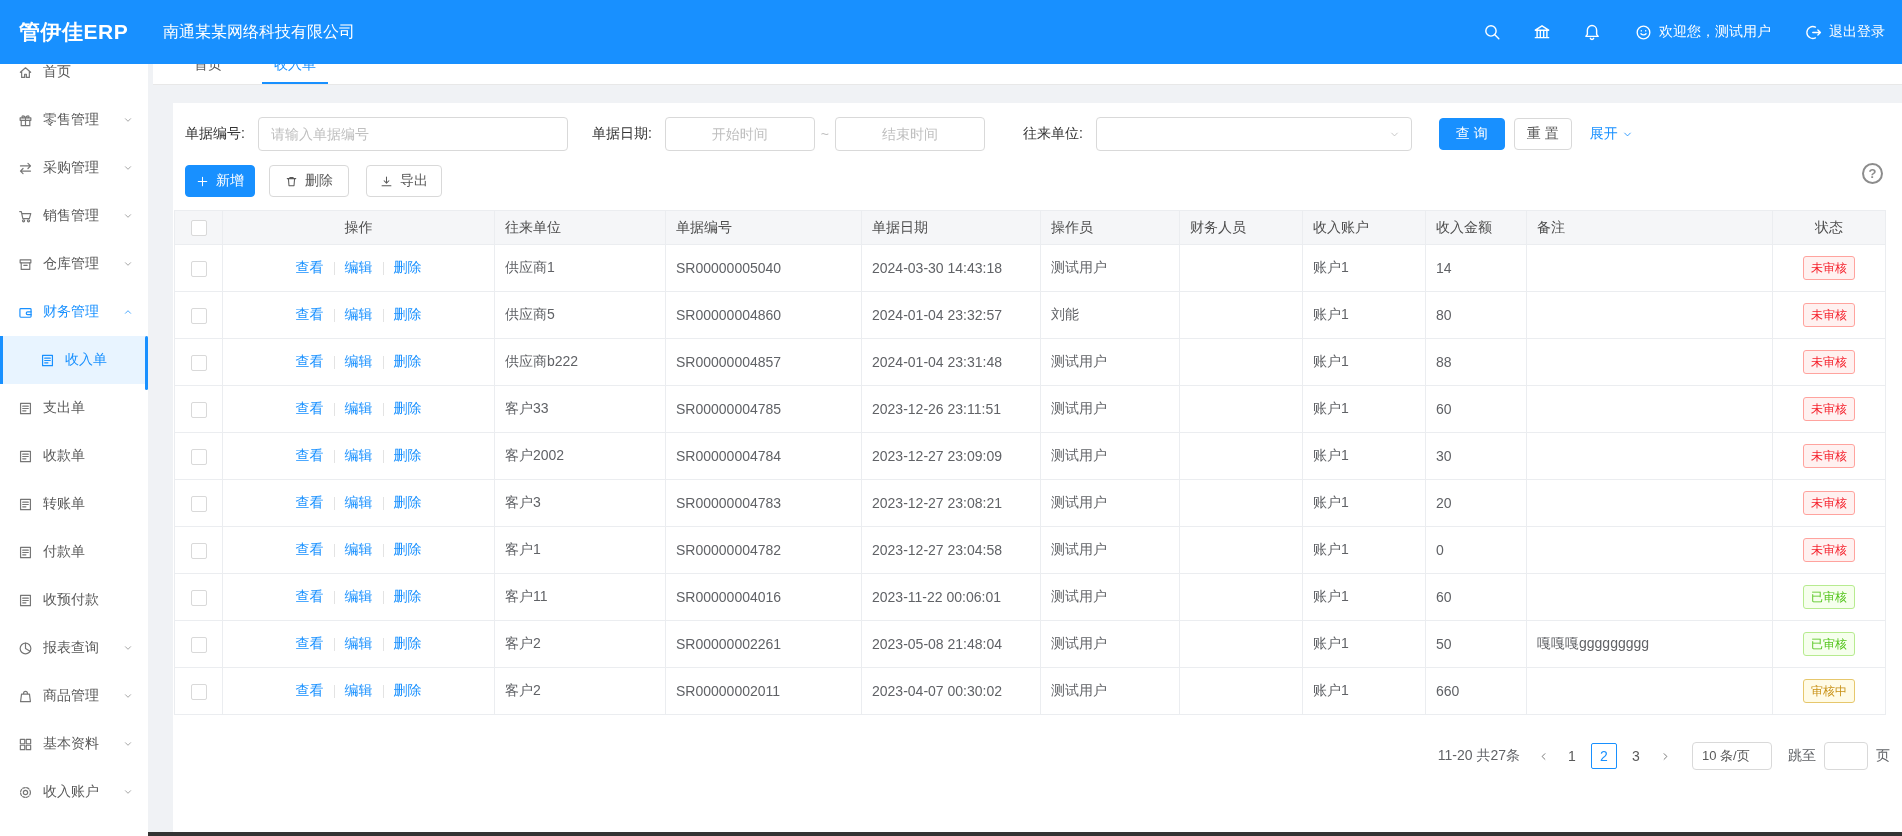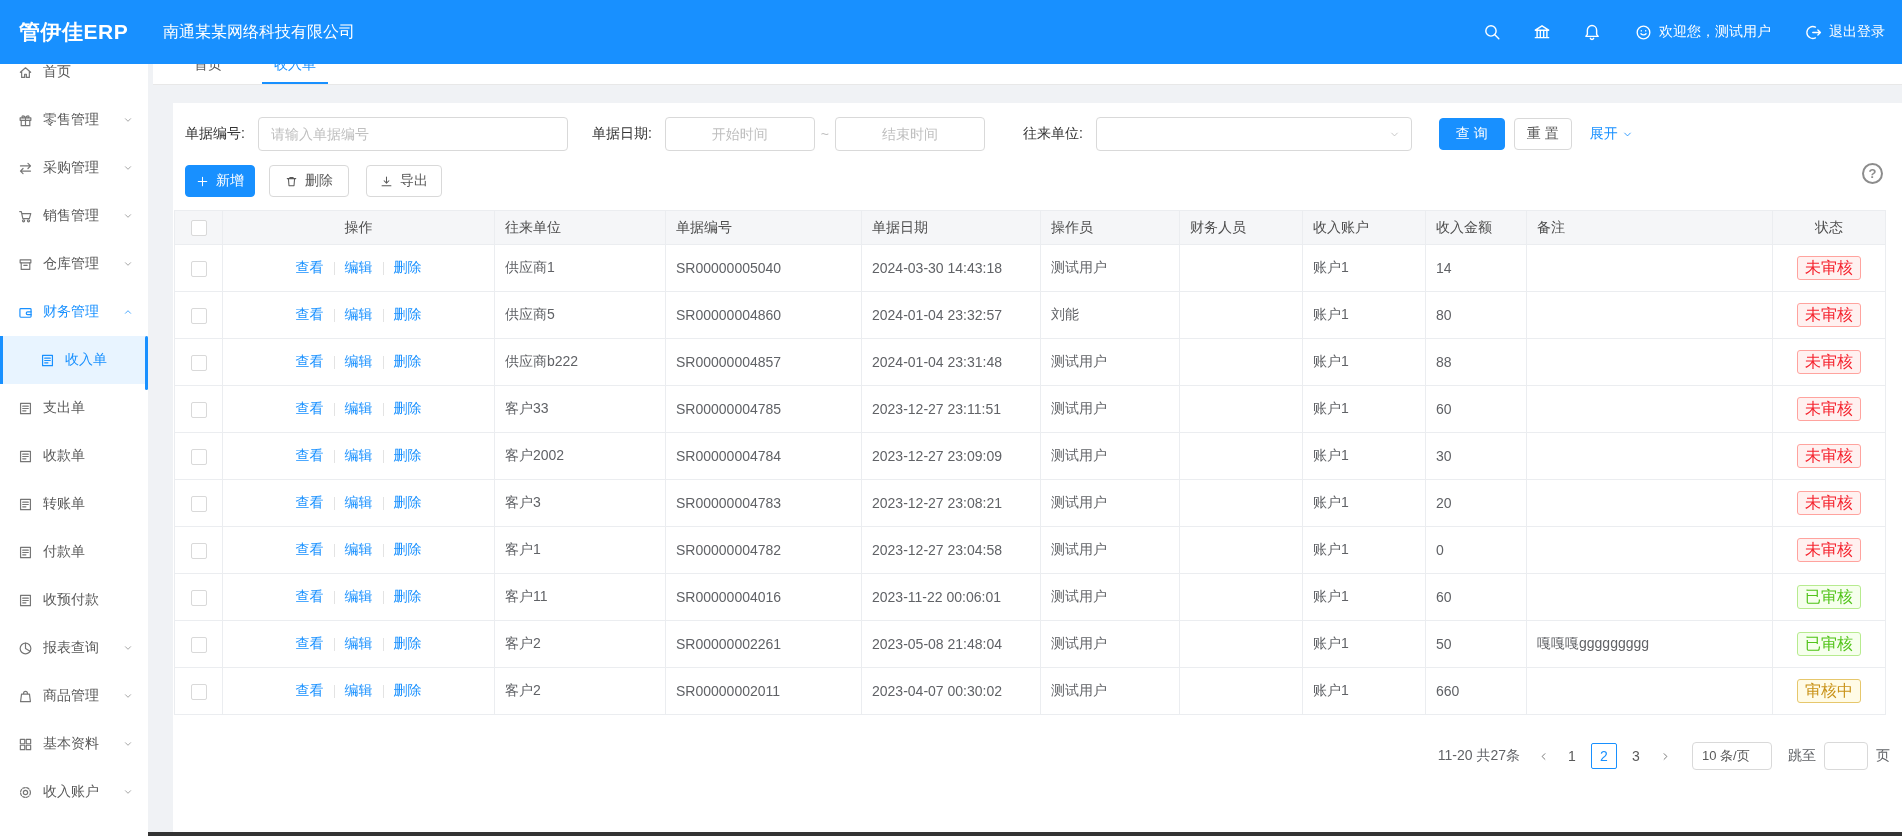--- a/index.html
+++ b/index.html
@@ -79,21 +79,21 @@
 table{border-collapse:collapse;table-layout:fixed;width:1711px;font-size:14px}
 th,td{border:1px solid #ebedf0;padding:0 10px;overflow:hidden;white-space:nowrap;text-align:left}
 th{background:#f5f6f8;height:34px;color:#4d4d4d;font-weight:normal}
 td{height:47px;color:#606266}
 .center{text-align:center}
 .cb{display:inline-block;width:16px;height:16px;border:1px solid #d9d9d9;border-radius:2px;background:#fff;
   vertical-align:middle;cursor:pointer}
 .ops{display:flex;align-items:center;justify-content:center}
 .op-link{color:#1890ff;cursor:pointer}
 .op-sep{width:1px;height:13px;background:#e3e3e3;margin:0 10px}
-.badge{display:inline-block;height:24px;line-height:22px;border-radius:3px;font-size:16px;text-align:center;
+.badge{display:inline-block;height:24px;line-height:22px;border-radius:3px;font-size:12px;text-align:center;
   padding:0 7px;min-width:47px}
 .badge[data-status="red"]{color:#f5222d;background:#fff1f0;border:1px solid #ffa39e}
 .badge[data-status="green"]{color:#52c41a;background:#f6ffed;border:1px solid #b7eb8f}
 .badge[data-status="gold"]{color:#c99218;background:#fffbe6;border:1px solid #e6c76c}
 
 
 .pager{display:flex;align-items:center;justify-content:flex-end;margin:27px 12px 0 0;color:#606266}
 .pg-total{margin-right:10px;white-space:nowrap}
 .pg-arrow{width:26px;height:26px;display:flex;align-items:center;justify-content:center;color:#666;cursor:pointer}
 .pg-arrow .icon{width:11px;height:11px}
@@ -526,21 +526,21 @@
                 <span class="ops">
               <span class="op-link">查看</span>
               <span class="op-sep"></span>
               <span class="op-link">编辑</span>
               <span class="op-sep"></span>
               <span class="op-link">删除</span>
             </span>
               </td>
             <td>客户33</td>
             <td>SR00000004785</td>
-            <td>2023-12-27 23:11:51</td>
+            <td>2023-12-26 23:11:51</td>
             <td>测试用户</td>
             <td></td>
             <td>账户1</td>
             <td>60</td>
             <td></td>
             <td class="center"><span class="badge" data-status="red">未审核</span></td>
           </tr>
             <tr>
             <td class="center"><span class="cb"></span></td>
             <td>

